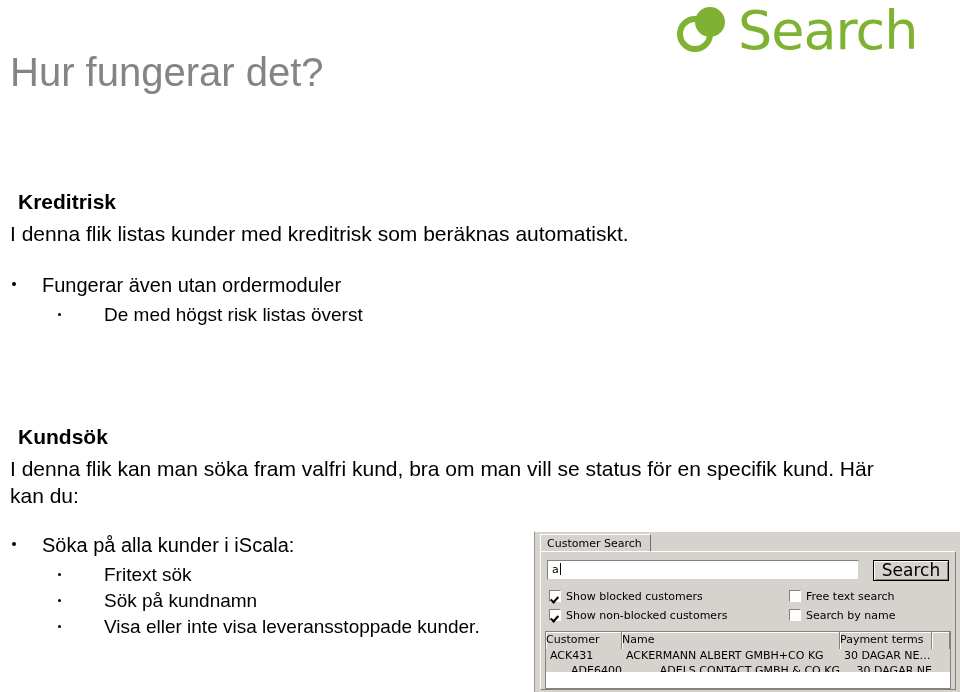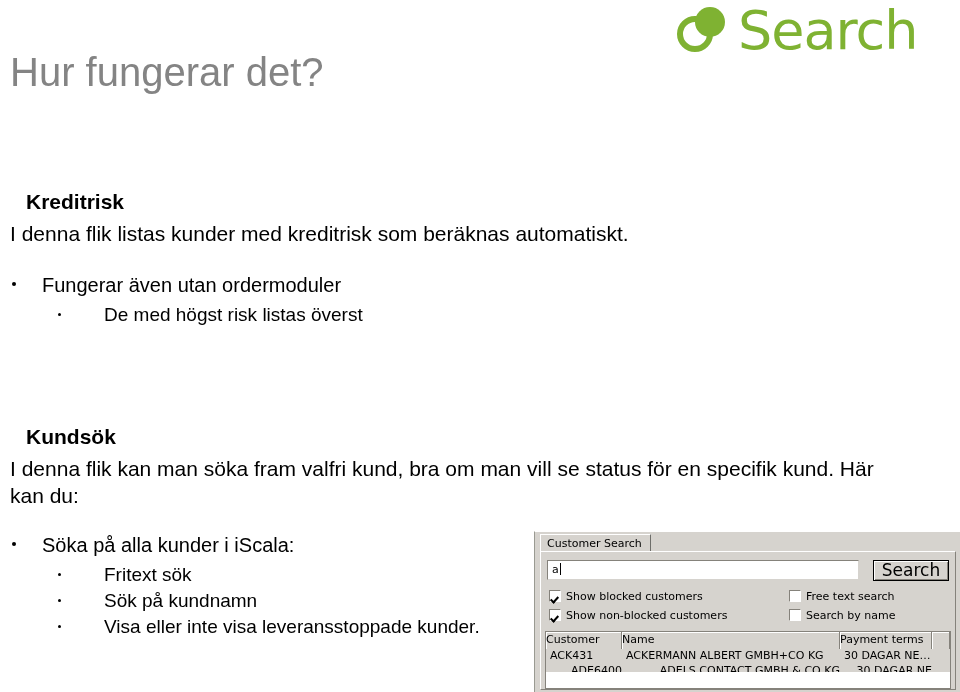--- a/index.html
+++ b/index.html
@@ -79,21 +79,21 @@
     position: absolute;
     left: 10px;
   }
   .sec-kredit { top: 188px; width: 930px; }
   .sec-kund  { top: 423px; width: 930px; }
 
   .head {
     font-size: 21px;
     line-height: 27px;
     font-weight: bold;
-    margin: 0 0 5px 16px;
+    margin: 0 0 5px 8px;
     white-space: nowrap;
   }
   .para {
     font-size: 21px;
     line-height: 27px;
     margin: 0;
     max-width: 895px;
   }
 
   

